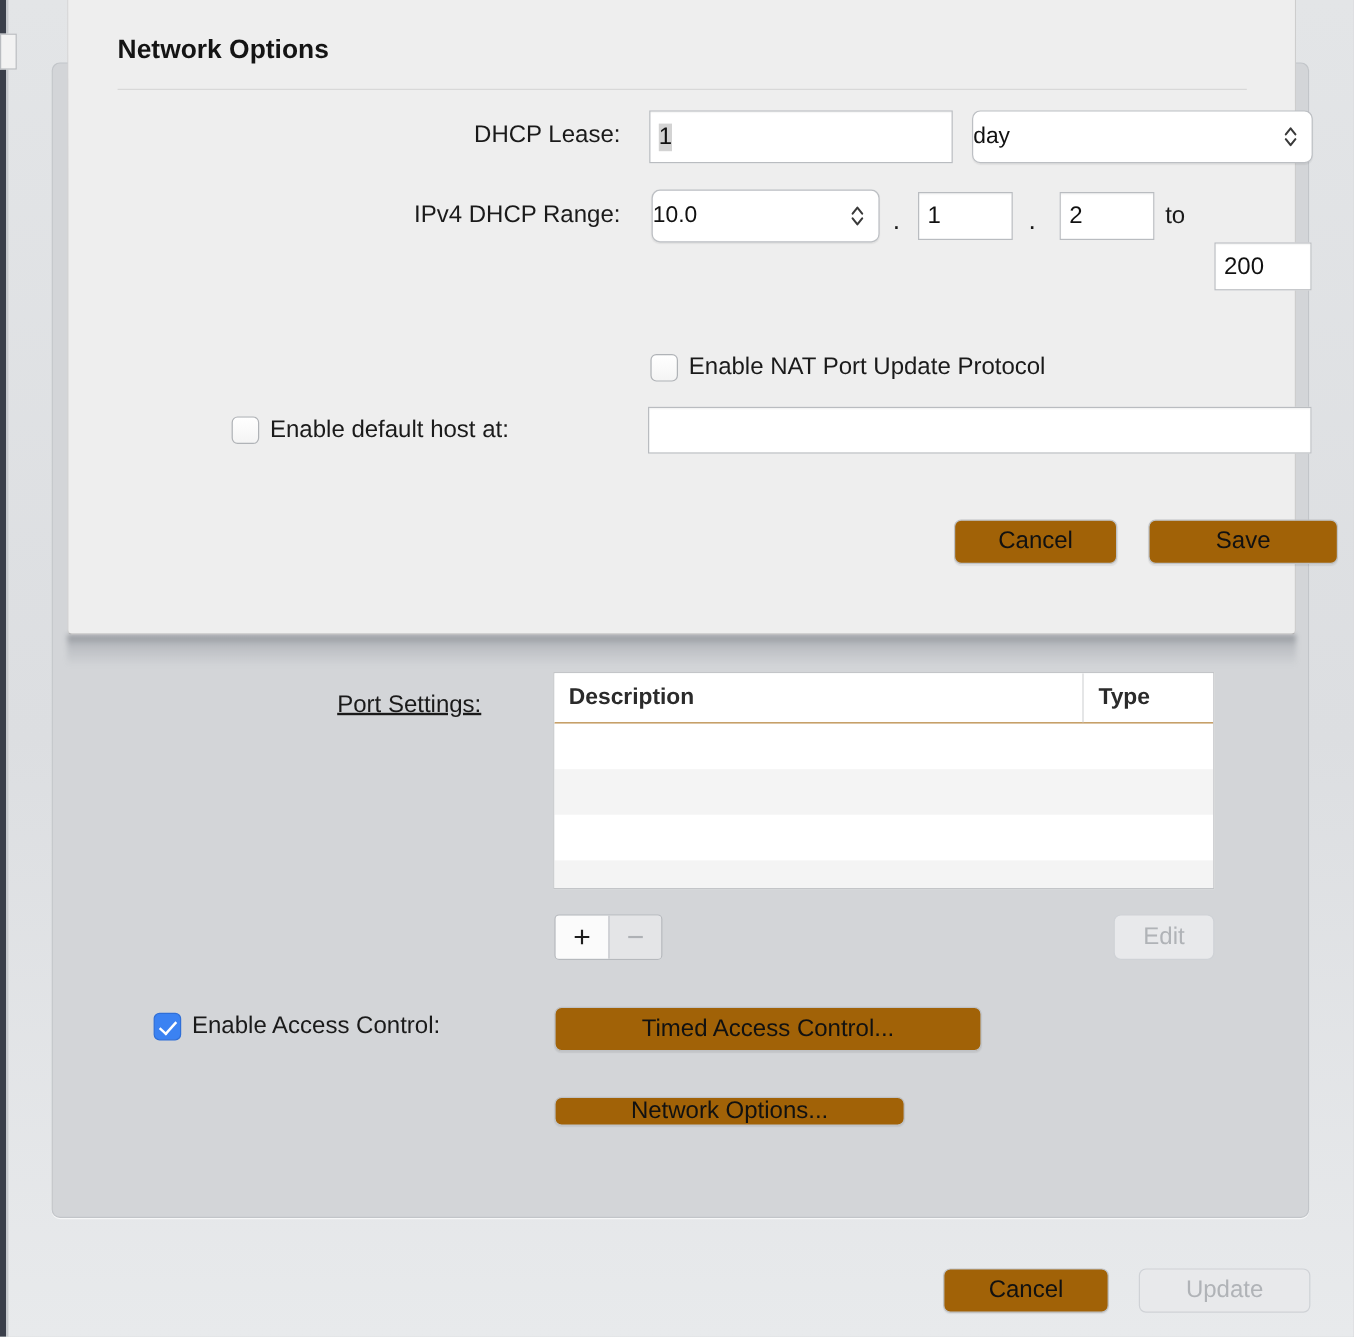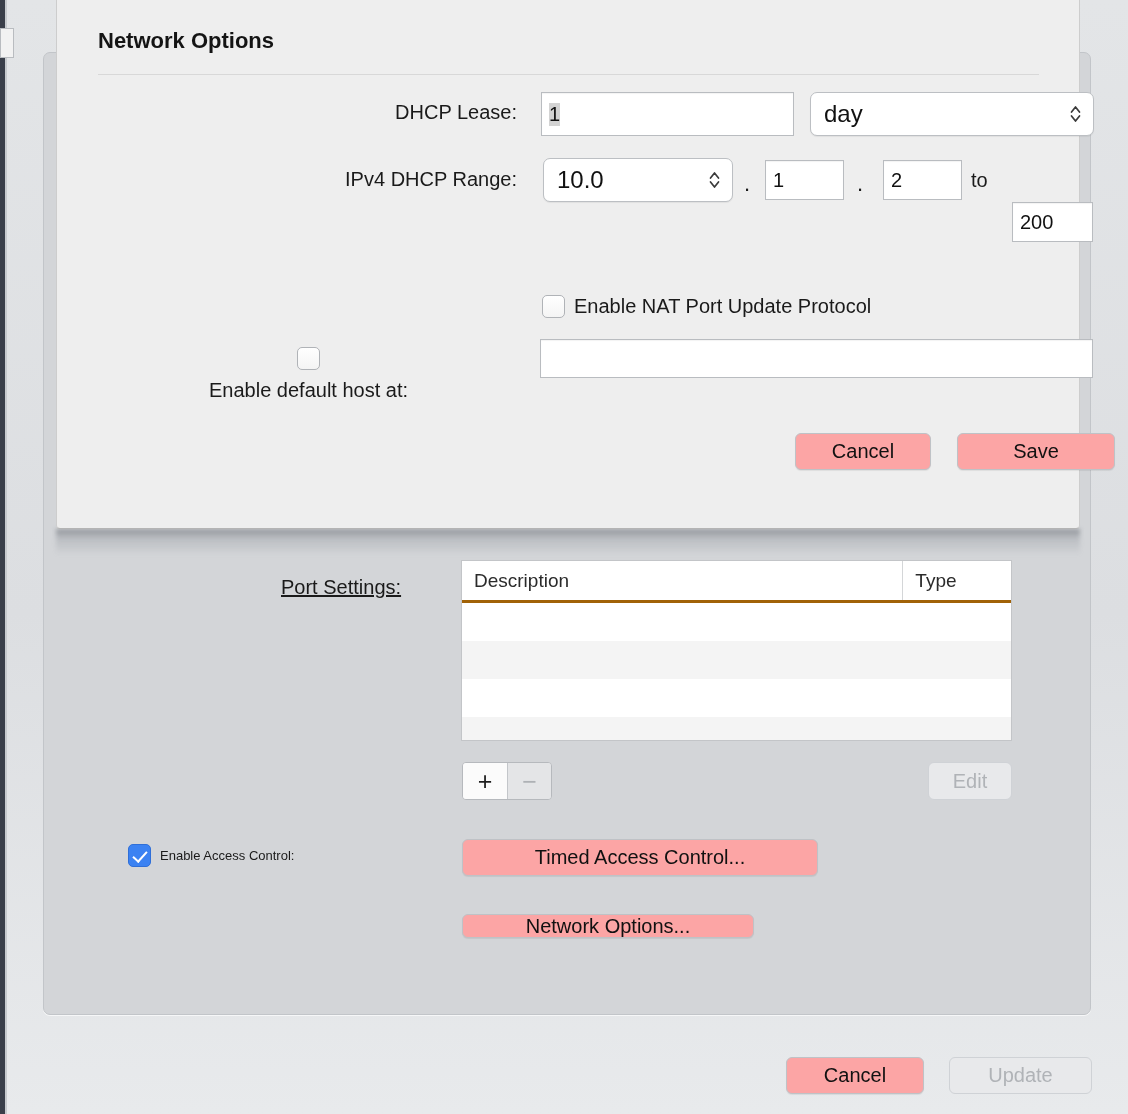--- a/index.html
+++ b/index.html
@@ -31,21 +31,22 @@
     position: absolute; font-size: 20px; color: #1a1a1a; text-align: right; white-space: nowrap;
   }
 
   
   #port-table {
     position: absolute; left: 461px; top: 560px; width: 551px; height: 181px;
     background: #ffffff; border: 1px solid #c3c5c8; overflow: hidden;
   }
   #port-table-header {
     display: flex; height: 42px; background: #fff;
-    border-bottom: 3px solid #a16207;
+    border-bottom: 1px solid #a16207;
+    font-weight: bold;
   }
   #port-table-header .th {
     font-size: 19px; color: #2b2b2b; display: flex; align-items: center; padding-left: 12px;
   }
   #port-table-header .th.desc { width: 442px; }
   #port-table-header .th.type { width: 109px; border-left: 1px solid #d4d6d8; }
   .tr { height: 38px; }
   .tr.odd  { background: #ffffff; }
   .tr.even { background: #f4f4f4; }
 
@@ -57,21 +58,21 @@
   }
   #addremove .seg {
     width: 45px; display: flex; align-items: center; justify-content: center;
     font-size: 25px; line-height: 1;
   }
   #addremove .seg.plus { background: #fbfbfb; color: #1d1d1d; }
   #addremove .seg.minus { background: #e4e5e7; color: #aeb1b5; border-left: 1px solid #c3c6ca; }
 
   
   .btn {
-    background: #fca5a5; border: 1px solid #bfc2c6; border-radius: 6px;
+    background: #a16207; border: 1px solid #bfc2c6; border-radius: 6px;
     font-size: 20px; color: #111; display: flex; align-items: center; justify-content: center;
     white-space: nowrap;
     box-shadow: 0 1px 1px rgba(0,0,0,.07);
   }
   .btn.disabled { background: #e8e9eb; color: #b0b3b7; border-color: #cfd2d6; box-shadow: none; }
 
   #edit-button { position: absolute; left: 928px; top: 762px; width: 84px; height: 38px; }
   #timed-access-button { position: absolute; left: 462px; top: 839px; width: 356px; height: 37px; }
   #network-options-button { position: absolute; left: 462px; top: 914px; width: 292px; height: 24px; }
   #bottom-cancel-button { position: absolute; left: 786px; top: 1057px; width: 138px; height: 37px; }
@@ -84,21 +85,21 @@
     position: relative; flex: 0 0 auto;
   }
   .cbox.checked { background: #3b82f2; border-color: #2f6fd8; }
   .cbox.checked::after {
     content: ""; position: absolute; left: 7px; top: 3px; width: 6px; height: 12px;
     border: solid #fff; border-width: 0 2.6px 2.6px 0; transform: rotate(42deg);
   }
   .cb-row { display: flex; align-items: center; gap: 9px; }
 
   #access-control-row { position: absolute; left: 128px; top: 844px; }
-  #access-control-row .lbl { font-size: 13px; color: #1a1a1a; }
+  #access-control-row .lbl { font-size: 20px; color: #1a1a1a; }
 
   
   #sheet-shadow {
     position: absolute; left: 56px; top: 529px; width: 1024px; height: 26px;
     background: linear-gradient(180deg, rgba(90,95,103,.55) 0%, rgba(130,135,143,.30) 35%, rgba(160,164,170,0) 100%);
     filter: blur(2px);
   }
   #sheet {
     position: absolute; left: 56px; top: -12px; width: 1024px; height: 541px;
     background: #eeeeee;
@@ -119,41 +120,41 @@
   .tfield {
     position: absolute; background: #ffffff; border: 1px solid #b9bcc0;
     font-size: 20px; color: #111; display: flex; align-items: center; padding-left: 7px;
     box-shadow: inset 0 1px 1px rgba(0,0,0,.05);
   }
   .sel { background: #d3d3d3; }
 
   
   .popup {
     position: absolute; background: #ffffff; border: 1px solid #bcbfc3; border-radius: 7px;
-    font-size: 24px; color: #111; display: flex; align-items: center; padding-left: 13px;
+    font-size: 19px; color: #111; display: flex; align-items: center; 
     box-shadow: 0 1px 1px rgba(0,0,0,.06);
   }
   .chev {
     position: absolute; right: 10px; top: 50%; transform: translateY(-50%);
     width: 15px; height: 24px;
   }
 
   #dhcp-lease-field   { left: 484px; top: 104px; width: 253px; height: 44px; }
   #dhcp-lease-unit    { left: 753px; top: 104px; width: 284px; height: 44px; }
   #ipv4-octet1        { left: 486px; top: 170px; width: 190px; height: 44px; }
   #ipv4-dot1 { position: absolute; left: 687px; top: 183px; font-size: 22px; color: #1a1a1a; }
   #ipv4-octet2        { left: 708px; top: 172px; width: 79px; height: 40px; }
   #ipv4-dot2 { position: absolute; left: 800px; top: 183px; font-size: 22px; color: #1a1a1a; }
   #ipv4-octet3        { left: 826px; top: 172px; width: 79px; height: 40px; }
   #ipv4-to { position: absolute; left: 914px; top: 181px; font-size: 20px; color: #1a1a1a; }
   #ipv4-octet4        { left: 955px; top: 172px; width: 81px; height: 40px; margin-top: 42px; }
 
   #nat-row { position: absolute; left: 485px; top: 307px; }
   #nat-row .lbl { font-size: 20px; color: #1a1a1a; }
-  #default-host-row { position: absolute; left: 152px; top: 359px; flex-direction: column; }
+  #default-host-row { position: absolute; left: 136px; top: 359px; }
   #default-host-row .lbl { font-size: 20px; color: #1a1a1a; }
   #default-host-field { left: 483px; top: 351px; width: 553px; height: 39px; }
 
   #sheet-cancel-button { position: absolute; left: 738px; top: 445px; width: 136px; height: 37px; }
   #sheet-save-button { position: absolute; left: 900px; top: 445px; width: 158px; height: 37px; }
 </style>
 </head>
 <body>
 
 <div id="screen"></div>

